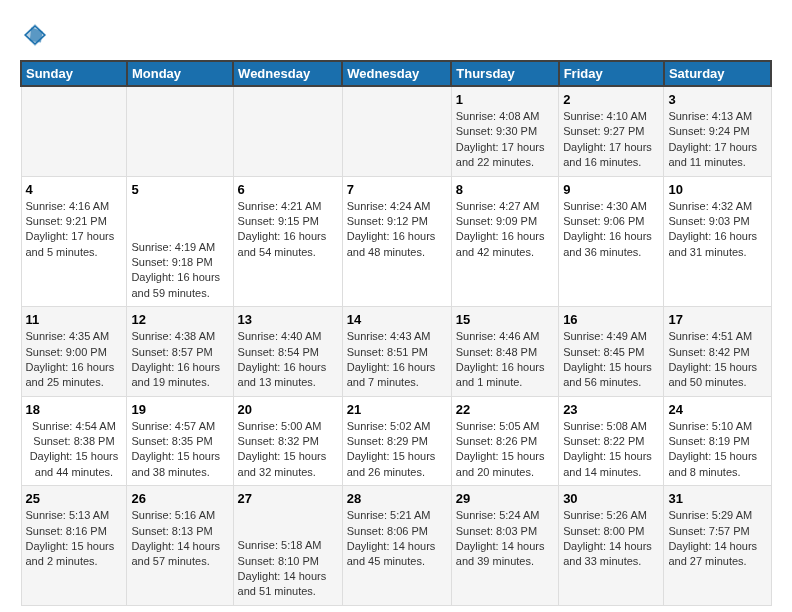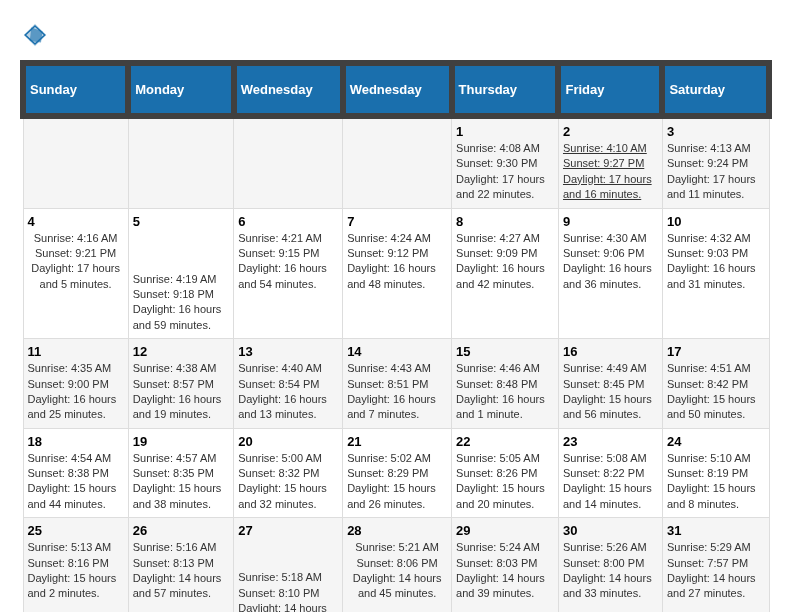--- a/index.html
+++ b/index.html
@@ -56,25 +56,25 @@
     table {
       width: 100%;
       border-collapse: collapse;
       font-size: 11px;
     }
     thead tr {
       background-color: #1a6fad;
       color: #fff;
     }
     thead th {
-      padding: 16px 4px;
+      padding: 4px 4px;
       text-align: left;
       font-size: 13px;
       font-weight: bold;
-      border: 6px solid #404040;
+      border: 2px solid #404040;
     }
     tbody tr {
       border-bottom: 1px solid #ccc;
     }
     tbody td {
       vertical-align: top;
       padding: 5px 4px;
       border: 1px solid #ddd;
       width: 113px;
       min-height: 80px;
@@ -141,37 +141,37 @@
         <td class="empty-cell"></td>
         <td>
           <span class="day-number">1</span>
           <div class="day-info" style="white-space: pre-line;">Sunrise: 4:08 AM
 Sunset: 9:30 PM
 Daylight: 17 hours
 and 22 minutes.</div>
         </td>
         <td>
           <span class="day-number">2</span>
-          <div class="day-info" style="white-space: pre-line; text-decoration: underline;">Sunrise: 4:10 AM
+          <div class="day-info" style="white-space: pre-line;">Sunrise: 4:10 AM
 Sunset: 9:27 PM
 Daylight: 17 hours
 and 16 minutes.</div>
         </td>
         <td>
           <span class="day-number">3</span>
           <div class="day-info" style="white-space: pre-line;">Sunrise: 4:13 AM
 Sunset: 9:24 PM
 Daylight: 17 hours
 and 11 minutes.</div>
         </td>
       </tr>
       <tr>
         <td>
           <span class="day-number">4</span>
-          <div class="day-info" style="white-space: pre-line; text-align: center;">Sunrise: 4:16 AM
+          <div class="day-info" style="white-space: pre-line;">Sunrise: 4:16 AM
 Sunset: 9:21 PM
 Daylight: 17 hours
 and 5 minutes.</div>
         </td>
         <td>
           <span class="day-number">5</span>
           <div class="day-info" style="white-space: pre-line; margin-top: 43px;">Sunrise: 4:19 AM
 Sunset: 9:18 PM
 Daylight: 16 hours
 and 59 minutes.</div>
@@ -259,21 +259,21 @@
           <span class="day-number">17</span>
           <div class="day-info" style="white-space: pre-line;">Sunrise: 4:51 AM
 Sunset: 8:42 PM
 Daylight: 15 hours
 and 50 minutes.</div>
         </td>
       </tr>
       <tr>
         <td>
           <span class="day-number">18</span>
-          <div class="day-info" style="white-space: pre-line;">Sunrise: 4:54 AM
+          <div class="day-info" style="white-space: pre-line; text-align: center;">Sunrise: 4:54 AM
 Sunset: 8:38 PM
 Daylight: 15 hours
 and 44 minutes.</div>
         </td>
         <td>
           <span class="day-number">19</span>
           <div class="day-info" style="white-space: pre-line;">Sunrise: 4:57 AM
 Sunset: 8:35 PM
 Daylight: 15 hours
 and 38 minutes.</div>
@@ -331,21 +331,21 @@
         </td>
         <td>
           <span class="day-number">27</span>
           <div class="day-info" style="white-space: pre-line; margin-top: 32px;">Sunrise: 5:18 AM
 Sunset: 8:10 PM
 Daylight: 14 hours
 and 51 minutes.</div>
         </td>
         <td>
           <span class="day-number">28</span>
-          <div class="day-info" style="white-space: pre-line; text-align: center;">Sunrise: 5:21 AM
+          <div class="day-info" style="white-space: pre-line;">Sunrise: 5:21 AM
 Sunset: 8:06 PM
 Daylight: 14 hours
 and 45 minutes.</div>
         </td>
         <td>
           <span class="day-number">29</span>
           <div class="day-info" style="white-space: pre-line;">Sunrise: 5:24 AM
 Sunset: 8:03 PM
 Daylight: 14 hours
 and 39 minutes.</div>

